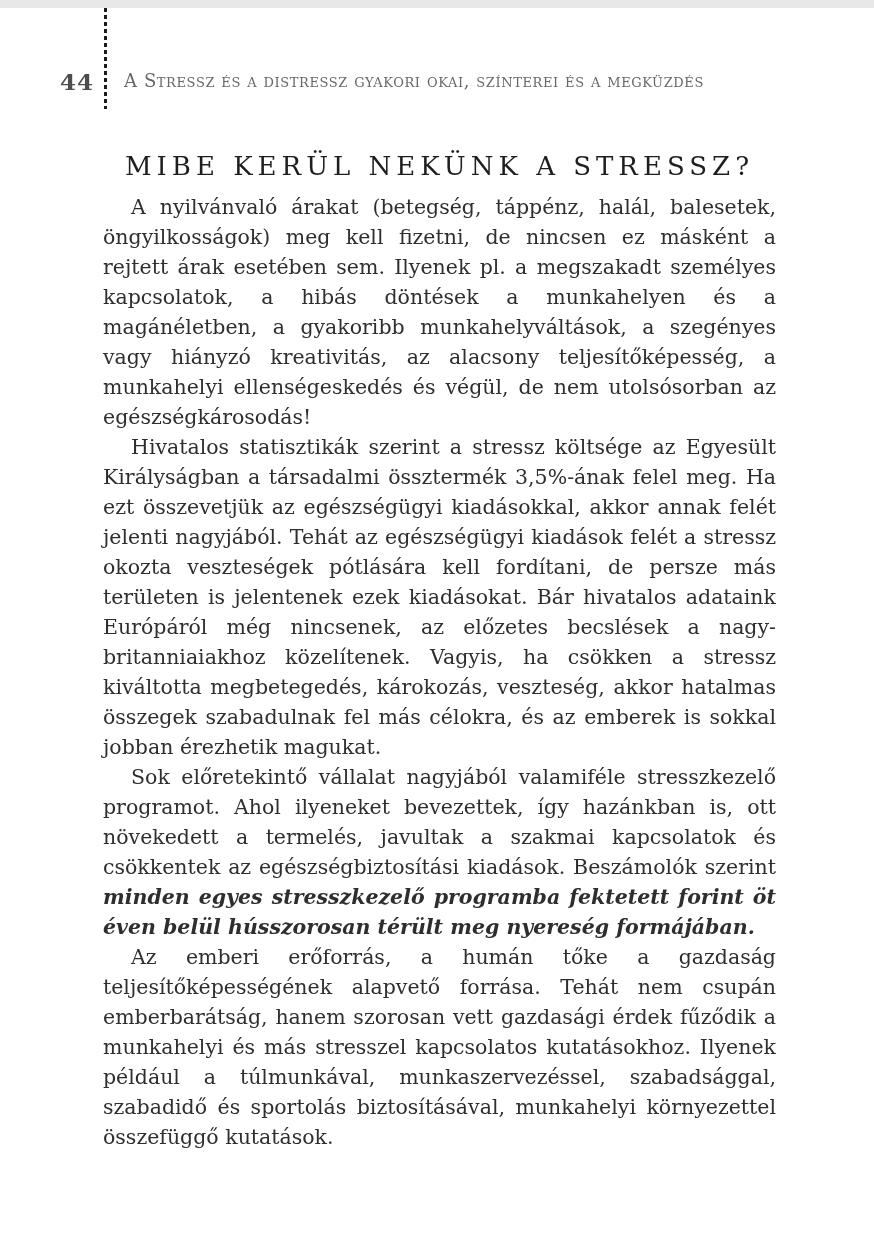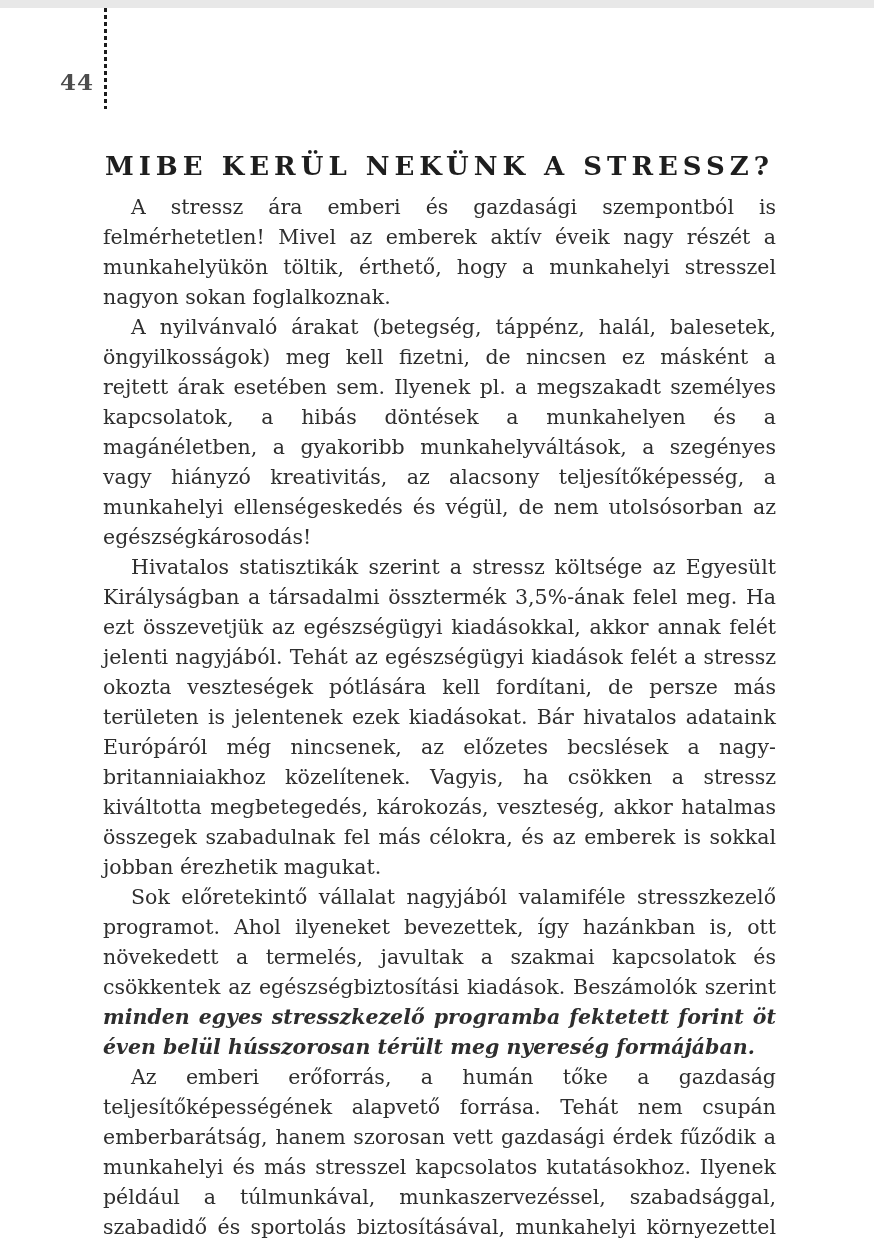--- a/index.html
+++ b/index.html
@@ -69,21 +69,21 @@
     color: var(--c-text);
     font-size: 20.5px;
     line-height: 30px;
     text-align: justify;
   }
 
   .section-title {
     margin: 0 0 9px 0;
     text-align: center;
     font-size: 26px;
-    font-weight: bold;
+    font-weight: normal;
     letter-spacing: 5px;
     line-height: 34px;
     color: var(--c-title);
     text-indent: 0;
   }
 
   .column p {
     margin: 0;
     text-indent: 28px;
   }
@@ -105,26 +105,26 @@
 </style>
 </head>
 <body>
 
 <div class="page">
 
   <div class="page-number">44</div>
 
   <div class="header-vrule"></div>
 
+  <div class="running-header">A Stressz és a distressz gyakori okai, színterei és a megküzdés</div>
 
   <main class="column">
 
     <h1 class="section-title">MIBE KERÜL NEKÜNK A STRESSZ?</h1>
 
-    <p>A stressz ára emberi és gazdasági szempontból is felmérhetetlen! Mivel az emberek aktív éveik nagy részét a munkahelyükön töltik, érthető, hogy a munkahelyi stresszel nagyon sokan foglalkoznak.</p>
 
     <p>A nyilvánvaló árakat (betegség, táppénz, halál, balesetek, öngyilkosságok) meg kell fizetni, de nincsen ez másként a rejtett árak esetében sem. Ilyenek pl. a megszakadt személyes kapcsolatok, a hibás döntések a munkahelyen és a magánéletben, a gyakoribb munkahelyváltások, a szegényes vagy hiányzó kreativitás, az alacsony teljesítőképesség, a munkahelyi ellenségeskedés és végül, de nem utolsósorban az egészségkárosodás!</p>
 
     <p>Hivatalos statisztikák szerint a stressz költsége az Egyesült Királyságban a társadalmi össztermék 3,5%-ának felel meg. Ha ezt összevetjük az egészségügyi kiadásokkal, akkor annak felét jelenti nagyjából. Tehát az egészségügyi kiadások felét a stressz okozta veszteségek pótlására kell fordítani, de persze más területen is jelentenek ezek kiadásokat. Bár hivatalos adataink Európáról még nincsenek, az előzetes becslések a nagy-britanniaiakhoz közelítenek. Vagyis, ha csökken a stressz kiváltotta megbetegedés, károkozás, veszteség, akkor hatalmas összegek szabadulnak fel más célokra, és az emberek is sokkal jobban érezhetik magukat.</p>
 
     <p><span>Sok előretekintő vállalat nagyjából valamiféle stresszkezelő programot. Ahol ilyeneket bevezettek, így hazánkban is, ott növekedett a termelés, javultak a szakmai kapcsolatok és csökkentek az egészségbiztosítási kiadások. Beszámolók szerint </span><em>minden egyes stresszkezelő programba fektetett forint öt éven belül hússzorosan térült meg nyereség formájában.</em></p>
 
     <p>Az emberi erőforrás, a humán tőke a gazdaság teljesítőképességének alapvető forrása. Tehát nem csupán emberbarátság, hanem szorosan vett gazdasági érdek fűződik a munkahelyi és más stresszel kapcsolatos kutatásokhoz. Ilyenek például a túlmunkával, munkaszervezéssel, szabadsággal, szabadidő és sportolás biztosításával, munkahelyi környezettel összefüggő kutatások.</p>
 
   </main>

